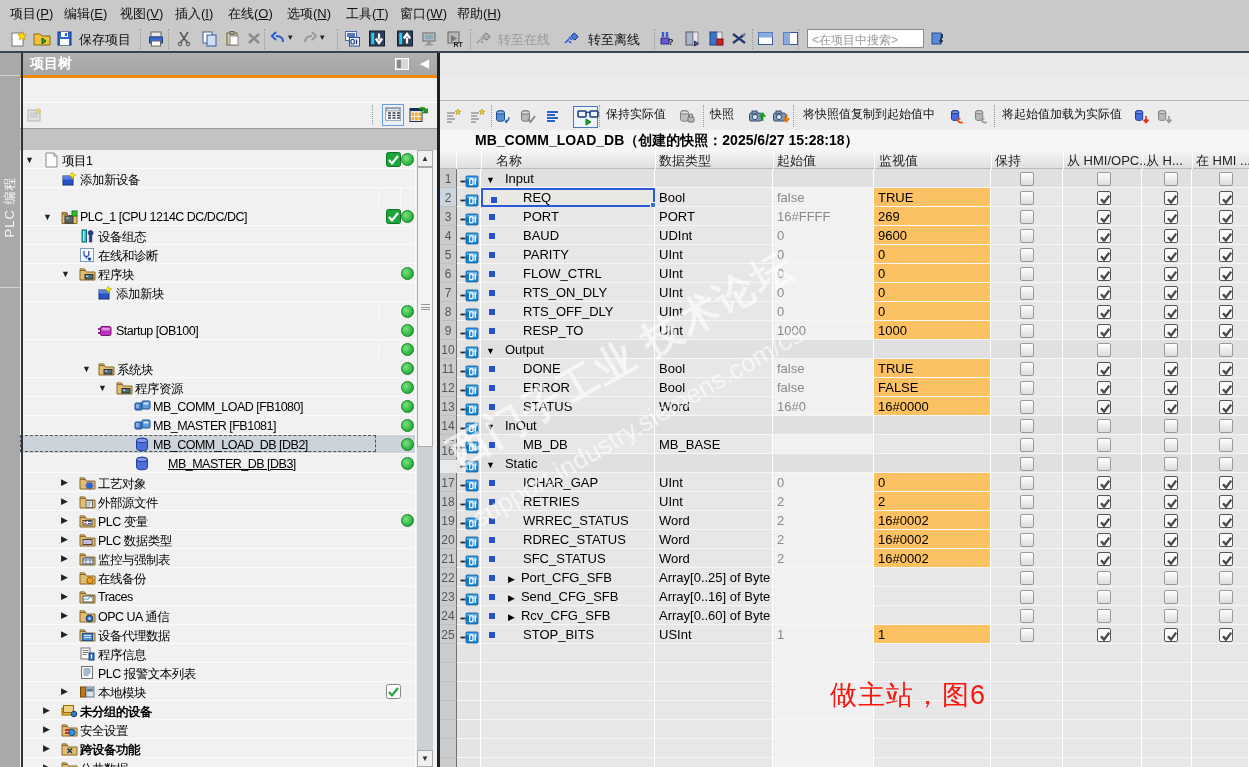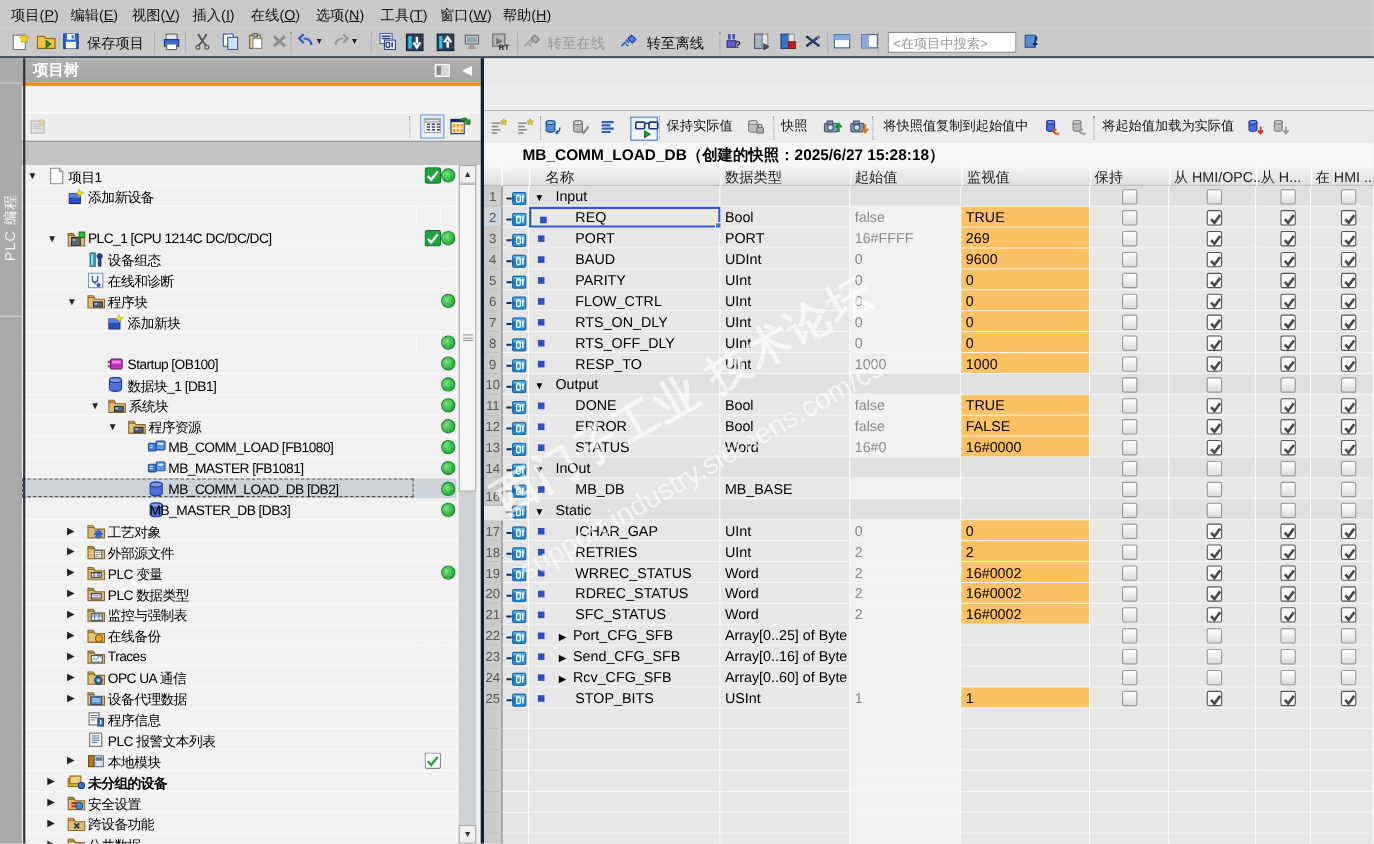--- a/index.html
+++ b/index.html
@@ -322,27 +322,20 @@
         <div class="trow" style="top:268px">
           <span class="ticon" style="left:77px"><svg width="16" height="14" viewBox="0 0 16 14" style="vertical-align:middle">
               <rect x="3.5" y="2.5" width="10.5" height="9" rx="1.5" fill="#c030c0" stroke="#701670"></rect>
               <rect x="4.8" y="3.8" width="8" height="2.6" fill="#e090e0"></rect>
               <rect x="1" y="4" width="2.5" height="2" fill="#a020a0"></rect>
               <rect x="1" y="8" width="2.5" height="2" fill="#a020a0"></rect>
             </svg></span>
           <span class="ttxt" style="left:96px;">Startup [OB100]</span>
         </div>
         <div class="gdot" style="top:271px"></div>
-        <div class="trow" style="top:287px">
-          <span class="ticon" style="left:77px"><svg width="16" height="15" viewBox="0 0 16 15" style="vertical-align:middle">
-              <path d="M2.5 3.5c0-1.4 2.5-2.3 5.5-2.3s5.5.9 5.5 2.3v8c0 1.4-2.5 2.3-5.5 2.3s-5.5-.9-5.5-2.3z" fill="#4f6fd8" stroke="#1e3f9e"></path>
-              <ellipse cx="8" cy="3.5" rx="5.5" ry="2.2" fill="#8898e8" stroke="#1e3f9e"></ellipse>
-            </svg></span>
-          <span class="ttxt" style="left:96px;">数据块_1 [DB1]</span>
-        </div>
         <div class="gdot" style="top:290px"></div>
         <div class="trow" style="top:306px">
           <span class="tarr" style="left:62px">▼</span>
           <span class="ticon" style="left:78px"><svg width="17" height="15" viewBox="0 0 17 15" style="vertical-align:middle">
               <path d="M1 4.5h5l1.5 1.5H16v8H1z" fill="#e3bd72" stroke="#8a6a28"></path>
               <path d="M1 4.5V2.9h4.5L6.7 4.5z" fill="#e3bd72" stroke="#8a6a28"></path>
               <rect x="6" y="8.5" width="8" height="4.5" fill="#566a78" stroke="#24343e"></rect>
               <rect x="7" y="9.5" width="2.2" height="1.4" fill="#c0d0da"></rect>
             </svg></span>
           <span class="ttxt" style="left:97px;">系统块</span>
@@ -386,21 +379,21 @@
               <ellipse cx="8" cy="3.5" rx="5.5" ry="2.2" fill="#8898e8" stroke="#1e3f9e"></ellipse>
             </svg></span>
           <span class="ttxt" style="left:133px;">MB_COMM_LOAD_DB [DB2]</span>
         </div>
         <div class="gdot" style="top:385px"></div>
         <div class="trow" style="top:401px">
           <span class="ticon" style="left:114px"><svg width="16" height="15" viewBox="0 0 16 15" style="vertical-align:middle">
               <path d="M2.5 3.5c0-1.4 2.5-2.3 5.5-2.3s5.5.9 5.5 2.3v8c0 1.4-2.5 2.3-5.5 2.3s-5.5-.9-5.5-2.3z" fill="#4f6fd8" stroke="#1e3f9e"></path>
               <ellipse cx="8" cy="3.5" rx="5.5" ry="2.2" fill="#8898e8" stroke="#1e3f9e"></ellipse>
             </svg></span>
-          <span class="ttxt" style="left:116px;">MB_MASTER_DB [DB3]</span>
+          <span class="ttxt" style="left:148px;text-decoration:underline;">MB_MASTER_DB [DB3]</span>
         </div>
         <div class="gdot" style="top:404px"></div>
         <div class="trow" style="top:420px">
           <span class="tarrr" style="left:41px">▶</span>
           <span class="ticon" style="left:59px"><svg width="17" height="15" viewBox="0 0 17 15" style="vertical-align:middle">
               <path d="M1 4.5h5l1.5 1.5H16v8H1z" fill="#e3bd72" stroke="#8a6a28"></path>
               <path d="M1 4.5V2.9h4.5L6.7 4.5z" fill="#e3bd72" stroke="#8a6a28"></path>
               <g stroke="#2a62d8" stroke-width="1.8">
                 <path d="M10.5 6.5v8M6.5 10.5h8M7.7 7.7l5.6 5.6M13.3 7.7l-5.6 5.6"></path>
               </g>
@@ -538,21 +531,21 @@
             </svg></span>
           <span class="ttxt" style="left:60px;">安全设置</span>
         </div>
         <div class="trow" style="top:686px">
           <span class="tarrr" style="left:23px">▶</span>
           <span class="ticon" style="left:41px"><svg width="17" height="15" viewBox="0 0 17 15" style="vertical-align:middle">
               <path d="M1 4.5h5l1.5 1.5H16v8H1z" fill="#e3bd72" stroke="#8a6a28"></path>
               <path d="M1 4.5V2.9h4.5L6.7 4.5z" fill="#e3bd72" stroke="#8a6a28"></path>
               <path d="M6.5 7.5l4.5 4.5M11 7.5l-4.5 4.5" stroke="#203a60" stroke-width="1.6"></path>
             </svg></span>
-          <span class="ttxt" style="left:60px;">跨设备功能</span>
+          <span class="ttxt" style="left:60px;font-weight:bold;">跨设备功能</span>
         </div>
         <div class="trow" style="top:705px">
           <span class="tarrr" style="left:23px">▶</span>
           <span class="ticon" style="left:41px"><svg width="17" height="15" viewBox="0 0 17 15" style="vertical-align:middle">
               <path d="M1 4.5h5l1.5 1.5H16v8H1z" fill="#e3bd72" stroke="#8a6a28"></path>
               <path d="M1 4.5V2.9h4.5L6.7 4.5z" fill="#e3bd72" stroke="#8a6a28"></path>
               <circle cx="11" cy="10.5" r="3.2" fill="#30a0e0" stroke="#106090"></circle>
             </svg></span>
           <span class="ttxt" style="left:60px;">公共数据</span>
         </div>
@@ -1389,13 +1382,14 @@
         <i style="left:16px"></i>
         <i style="left:41px"></i>
         <i style="left:215px"></i>
         <i style="left:333px"></i>
         <i style="left:434px"></i>
         <i style="left:551px"></i>
         <i style="left:623px"></i>
         <i style="left:702px"></i>
         <i style="left:752px"></i>
   </div>
+  <div id="redtxt">做主站，图6</div>
 </div>
 </div>
 </body></html>

